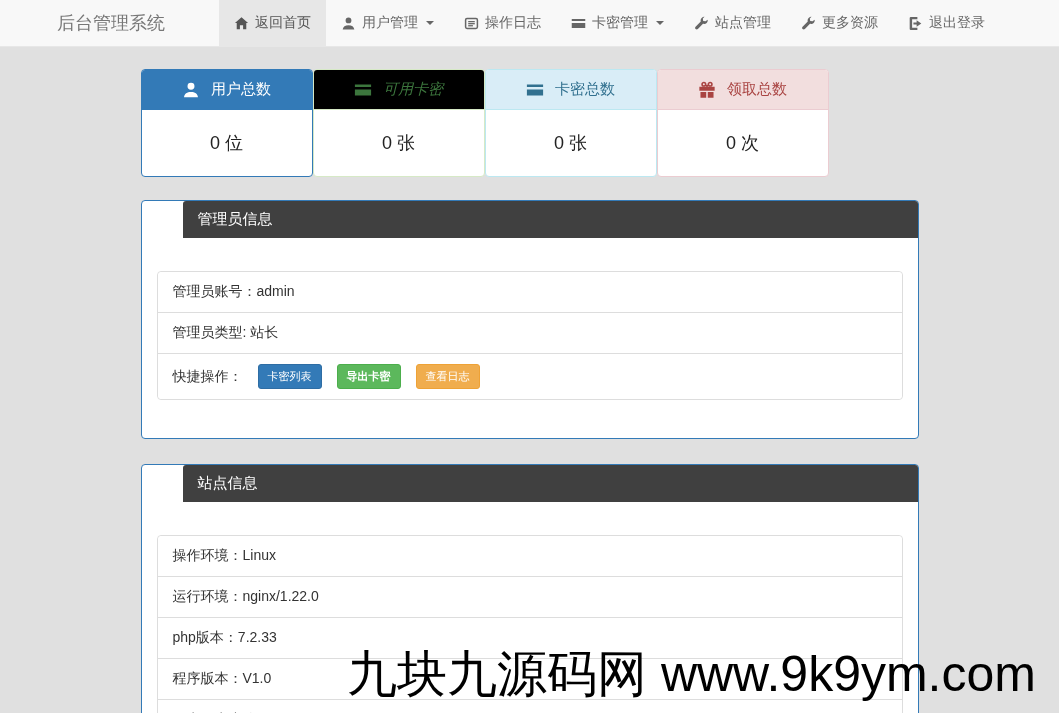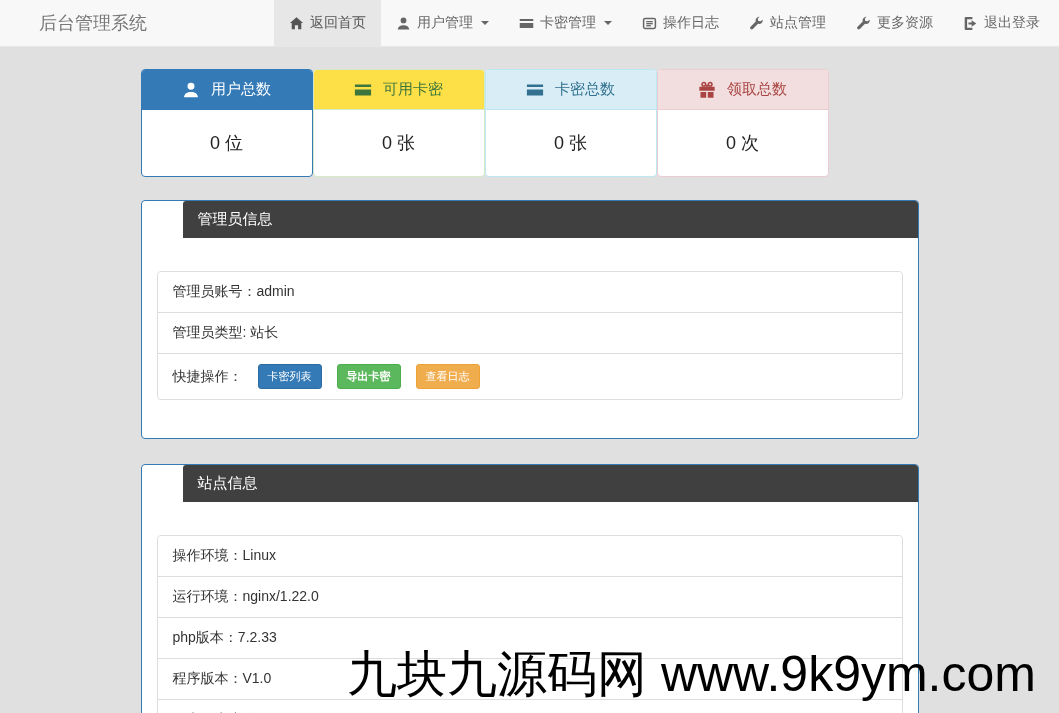--- a/index.html
+++ b/index.html
@@ -11,21 +11,21 @@
     position: relative;
     color: #333;
   }
   
   .navbar {
     height: 47px; background: #f8f8f8;
     border-bottom: 1px solid #e7e7e7;
     display: flex; align-items: stretch;
   }
   .brand {
-    padding-left: 39px; width: 274px;
+    padding-left: 57px; width: 219px;
     font-size: 18px; color: #777;
     display: flex; align-items: center;
     cursor: pointer;
   }
   .nav { display: flex; }
   .nav-item {
     display: flex; align-items: center; gap: 6px;
     padding: 0 15px; font-size: 14px; color: #666;
     cursor: pointer; white-space: nowrap;
   }
@@ -49,21 +49,21 @@
     gap: 11px; font-size: 15px; border-bottom: 1px solid;
   }
   .stat-head svg { width: 18px; height: 18px; }
   .stat-body {
     height: 66px; display: flex; align-items: center; justify-content: center;
     font-size: 18px; color: #222;
   }
   .stat-card.primary { border-color: #337ab7; }
   .stat-card.primary .stat-head { background: #337ab7; color: #fff; border-color: #337ab7; }
   .stat-card.success { border-color: #d6e9c6; }
-  .stat-card.success .stat-head { background: #fde047; color: #3c763d; border-color: #d6e9c6; }
+  .stat-card.success .stat-head { background: #000000; color: #3c763d; border-color: #d6e9c6; font-style: italic; }
   .stat-card.info { border-color: #bce8f1; }
   .stat-card.info .stat-head { background: #d9edf7; color: #31708f; border-color: #bce8f1; }
   .stat-card.danger { border-color: #ebccd1; }
   .stat-card.danger .stat-head { background: #f2dede; color: #a94442; border-color: #ebccd1; }
   
   .panel {
     border: 1px solid #337ab7; border-radius: 4px;
     background: #fff; margin-bottom: 25px;
   }
   .panel-head {
@@ -113,35 +113,35 @@
 
     <div class="nav-item">
       <svg viewBox="0 0 16 16" fill="currentColor">
           <path d="M8 1.6a3.1 3.1 0 1 1 0 6.2 3.1 3.1 0 0 1 0-6.2zM1.8 14.4c.3-3 2.7-4.6 6.2-4.6s5.9 1.6 6.2 4.6z"></path>
         </svg>
       <span>用户管理</span>
       <span class="caret"></span>
     </div>
 
     <div class="nav-item">
-      <svg viewBox="0 0 16 16" fill="currentColor">
-          <path fill-rule="evenodd" d="M.8 3.2h14.4v9.6H.8zm0 2.2v2.1h14.4V5.4z"></path>
-        </svg>
-      <span>卡密管理</span>
-      <span class="caret"></span>
-    </div>
-
-    <div class="nav-item">
       <svg viewBox="0 0 16 16">
           <rect x="1.7" y="2.7" width="12.6" height="10.6" rx="1.5" fill="none" stroke="currentColor" stroke-width="1.6"></rect>
           <line x1="4.5" y1="6" x2="11.5" y2="6" stroke="currentColor" stroke-width="1.4"></line>
           <line x1="4.5" y1="8.2" x2="11.5" y2="8.2" stroke="currentColor" stroke-width="1.4"></line>
           <line x1="4.5" y1="10.4" x2="9.5" y2="10.4" stroke="currentColor" stroke-width="1.4"></line>
         </svg>
       <span>操作日志</span>
+    </div>
+
+    <div class="nav-item">
+      <svg viewBox="0 0 16 16" fill="currentColor">
+          <path fill-rule="evenodd" d="M.8 3.2h14.4v9.6H.8zm0 2.2v2.1h14.4V5.4z"></path>
+        </svg>
+      <span>卡密管理</span>
+      <span class="caret"></span>
     </div>
 
     <div class="nav-item">
       <svg viewBox="0 0 16 16" fill="currentColor">
           <path d="M14.7 4.3c0 .5-.1 1-.3 1.5-.5 1.4-1.7 2.4-3.2 2.6-.5.1-1.1 0-1.6-.1l-5.5 5.5c-.7.7-1.7.7-2.4 0s-.7-1.7 0-2.4l5.5-5.5c-.2-.5-.2-1-.1-1.6.2-1.5 1.2-2.7 2.6-3.2.5-.2 1-.3 1.5-.3L9.4 2.6l.4 2.7 2.7.4 1.8-1.8c.3.7.4 1.5.4 2.4z"></path>
         </svg>
       <span>站点管理</span>
     </div>
 
     <div class="nav-item">

